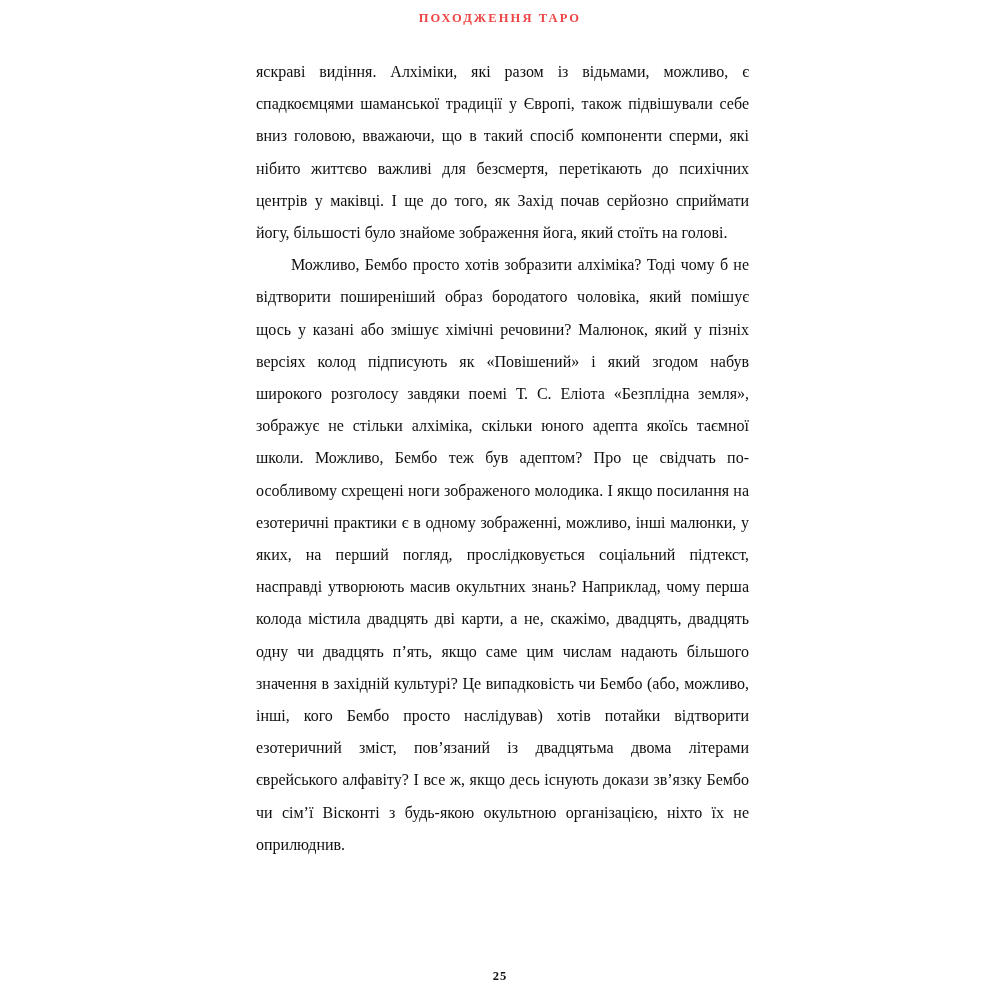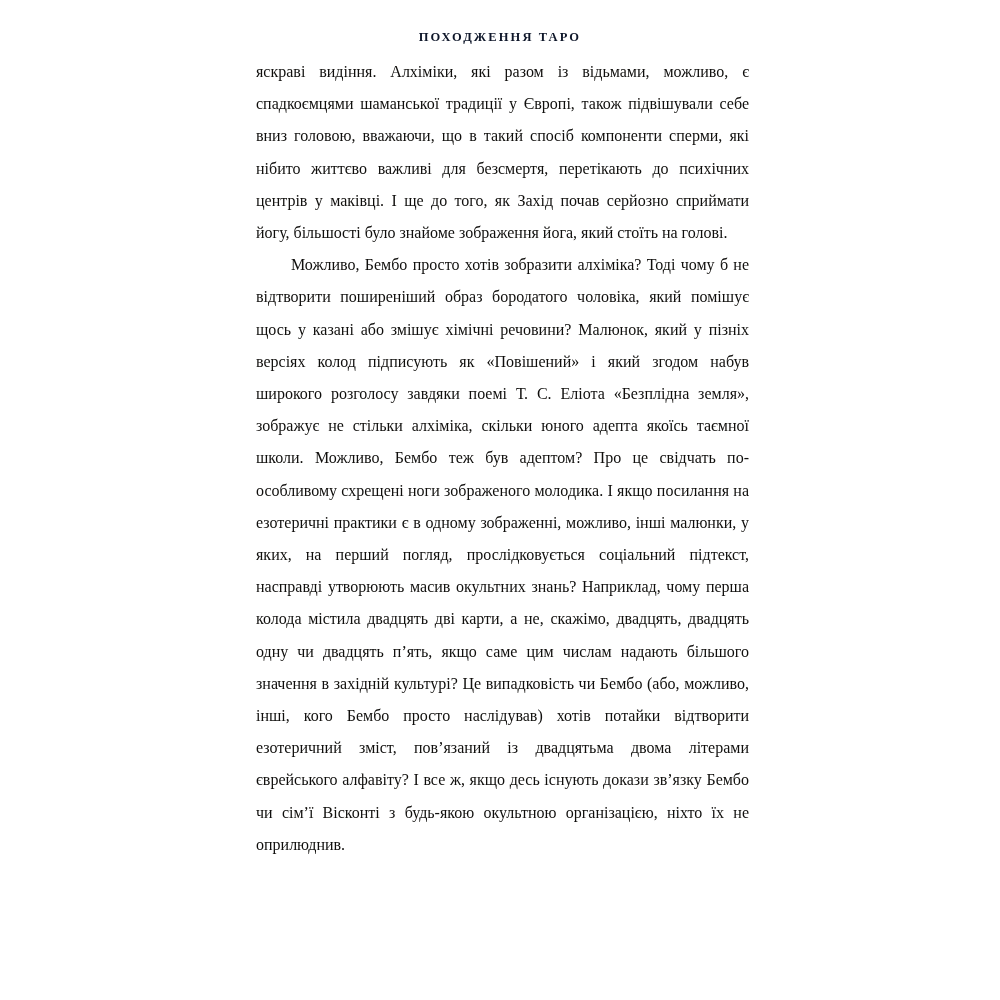--- a/index.html
+++ b/index.html
@@ -19,23 +19,22 @@
   }
   .running-head {
     position: absolute;
     top: 11px;
     left: 0;
     width: 100%;
     text-align: center;
     font-size: 12.5px;
     letter-spacing: 2.1px;
     font-weight: 700;
-    color: #0f172a;
+    color: #ef4444;
     font-family: "Liberation Serif", "DejaVu Serif", serif;
-    margin-top: 19px;
   }
   .text-block {
     position: absolute;
     top: 56px;
     left: 256px;
     width: 493px;
   }
   .para {
     margin: 0;
     font-size: 16px;
@@ -66,14 +65,15 @@
 <div class="page">
 
   <div class="running-head">ПОХОДЖЕННЯ ТАРО</div>
 
   <div class="text-block">
     <p class="para">яскраві видіння. Алхіміки, які разом із відьмами, мо­жливо, є спадкоємцями шаманської традиції у Європі, також підвішували себе вниз головою, вважаючи, що в такий спосіб компоненти сперми, які нібито життє­во важливі для безсмертя, перетікають до психічних центрів у маківці. І ще до того, як Захід почав серйозно сприймати йогу, більшості було знайоме зображення йога, який стоїть на голові.</p>
     <p class="para">Можливо, Бембо просто хотів зобразити алхіміка? Тоді чому б не відтворити поширеніший образ бородатого чоловіка, який помішує щось у казані або змішує хімічні речовини? Малюнок, який у пізніх версіях колод підписують як «Повішений» і який згодом набув широкого розголосу завдяки поемі Т. С. Еліота «Безплідна земля», зображує не стільки алхіміка, скільки юного адепта якоїсь таємної школи. Можливо, Бембо теж був адептом? Про це свідчать по-особливому схрещені ноги зображеного молодика. І якщо посилання на езотеричні практики є в одному зображенні, можливо, інші малюнки, у яких, на перший погляд, прослідковується соціальний під­текст, насправді утворюють масив окультних знань? Наприклад, чому перша колода містила двадцять дві карти, а не, скажімо, двадцять, двадцять одну чи двад­цять п’ять, якщо саме цим числам надають більшого значення в західній культурі? Це випадковість чи Бембо (або, можливо, інші, кого Бембо просто наслі­дував) хотів потайки відтворити езотеричний зміст, пов’язаний із двадцятьма двома літерами єврейського алфавіту? І все ж, якщо десь існують докази зв’язку Бембо чи сім’ї Вісконті з будь-якою окультною орга­нізацією, ніхто їх не оприлюднив.</p>
 
   </div>
 
+  <div class="folio">25</div>
 
 </div>
 
 </body></html>

